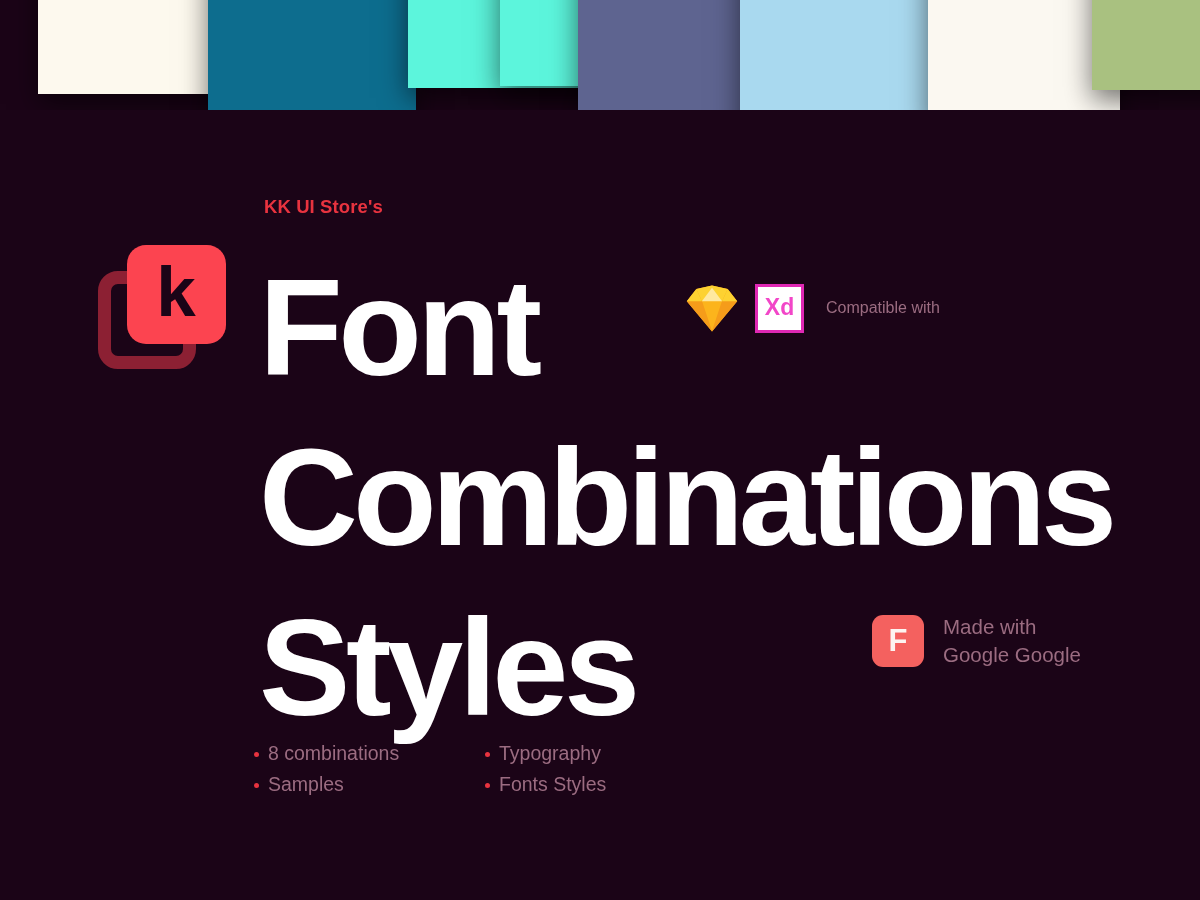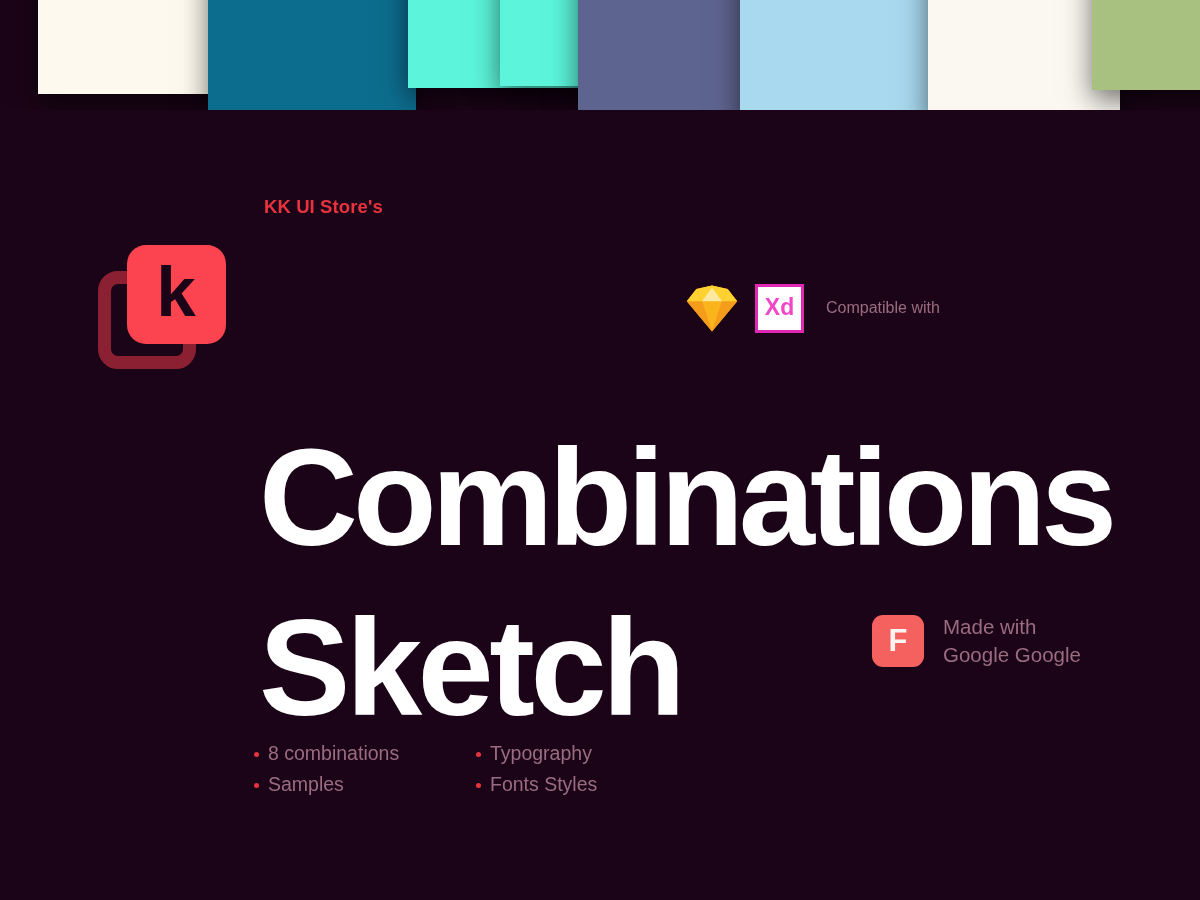--- a/index.html
+++ b/index.html
@@ -175,21 +175,21 @@
     white-space:nowrap;
   }
   #gfonts-text span { display:block; }
 
   
   #features {
     position:absolute; left:238px; top:628px;
     display:grid;
     grid-template-columns:222px auto;
     grid-auto-rows:31px;
-    column-gap:0;
+    column-gap:9px;
   }
   .feature {
     display:flex; align-items:center; gap:9px;
     color:#9b6c81;
     font-size:19.5px;
     white-space:nowrap;
   }
   .bullet {
     width:5px; height:5px;
     border-radius:50%;
@@ -249,22 +249,23 @@
 
   <div id="eyebrow">KK UI Store's</div>
 
   <div id="logo">
     <div id="logo-back"></div>
     <div id="logo-front">
       <span id="logo-letter">k</span>
     </div>
   </div>
 
+  <div class="headline" id="headline-1">Font</div>
   <div class="headline" id="headline-2">Combinations</div>
-  <div class="headline" id="headline-3">Sketch</div>
+  <div class="headline" id="headline-3">Styles</div>
 
   <div id="compat-group">
     <svg id="sketch-icon" viewBox="0 0 100 100">
       <polygon points="22,16 50,10 78,16 95,38 50,92 5,38" fill="#f7a01d"></polygon>
       <polygon points="22,16 50,10 78,16 68,38 32,38" fill="#fdd231"></polygon>
       <polygon points="32,38 68,38 50,92" fill="#fcb41c"></polygon>
       <polygon points="5,38 32,38 50,92" fill="#f59c1a"></polygon>
       <polygon points="68,38 95,38 50,92" fill="#f59c1a"></polygon>
       <polygon points="22,16 32,38 5,38" fill="#fdd231"></polygon>
       <polygon points="78,16 95,38 68,38" fill="#fdd231"></polygon>

